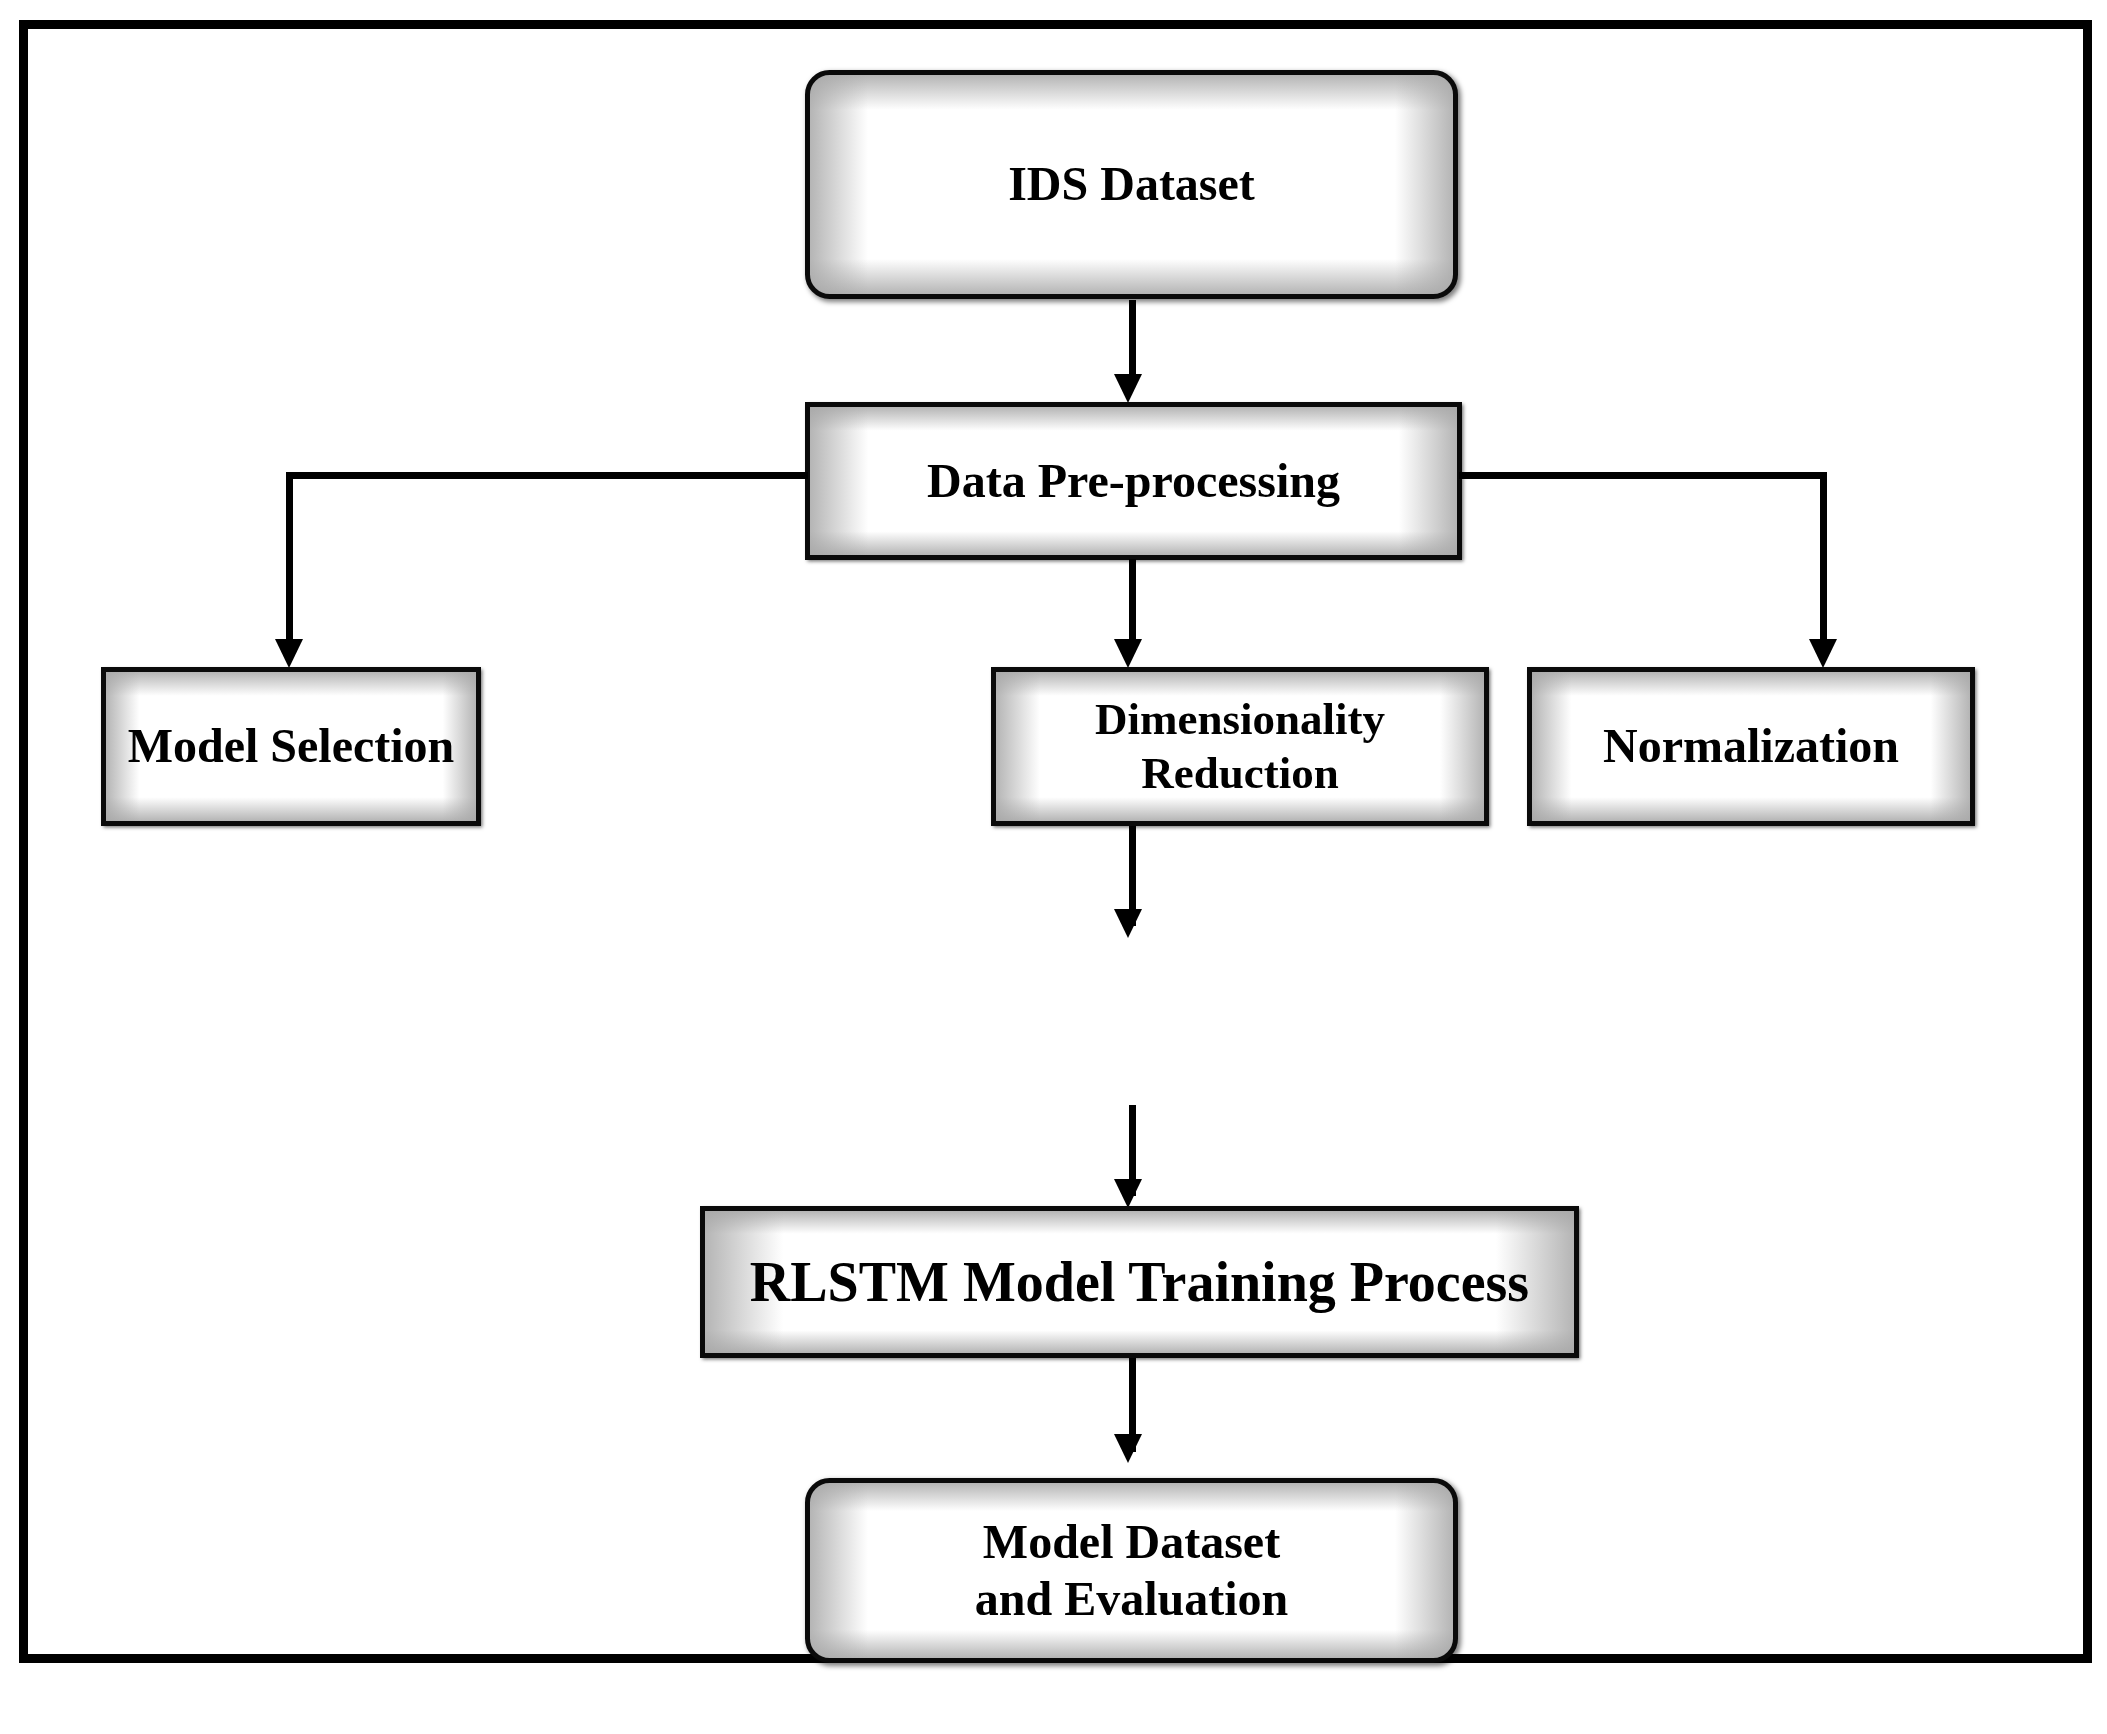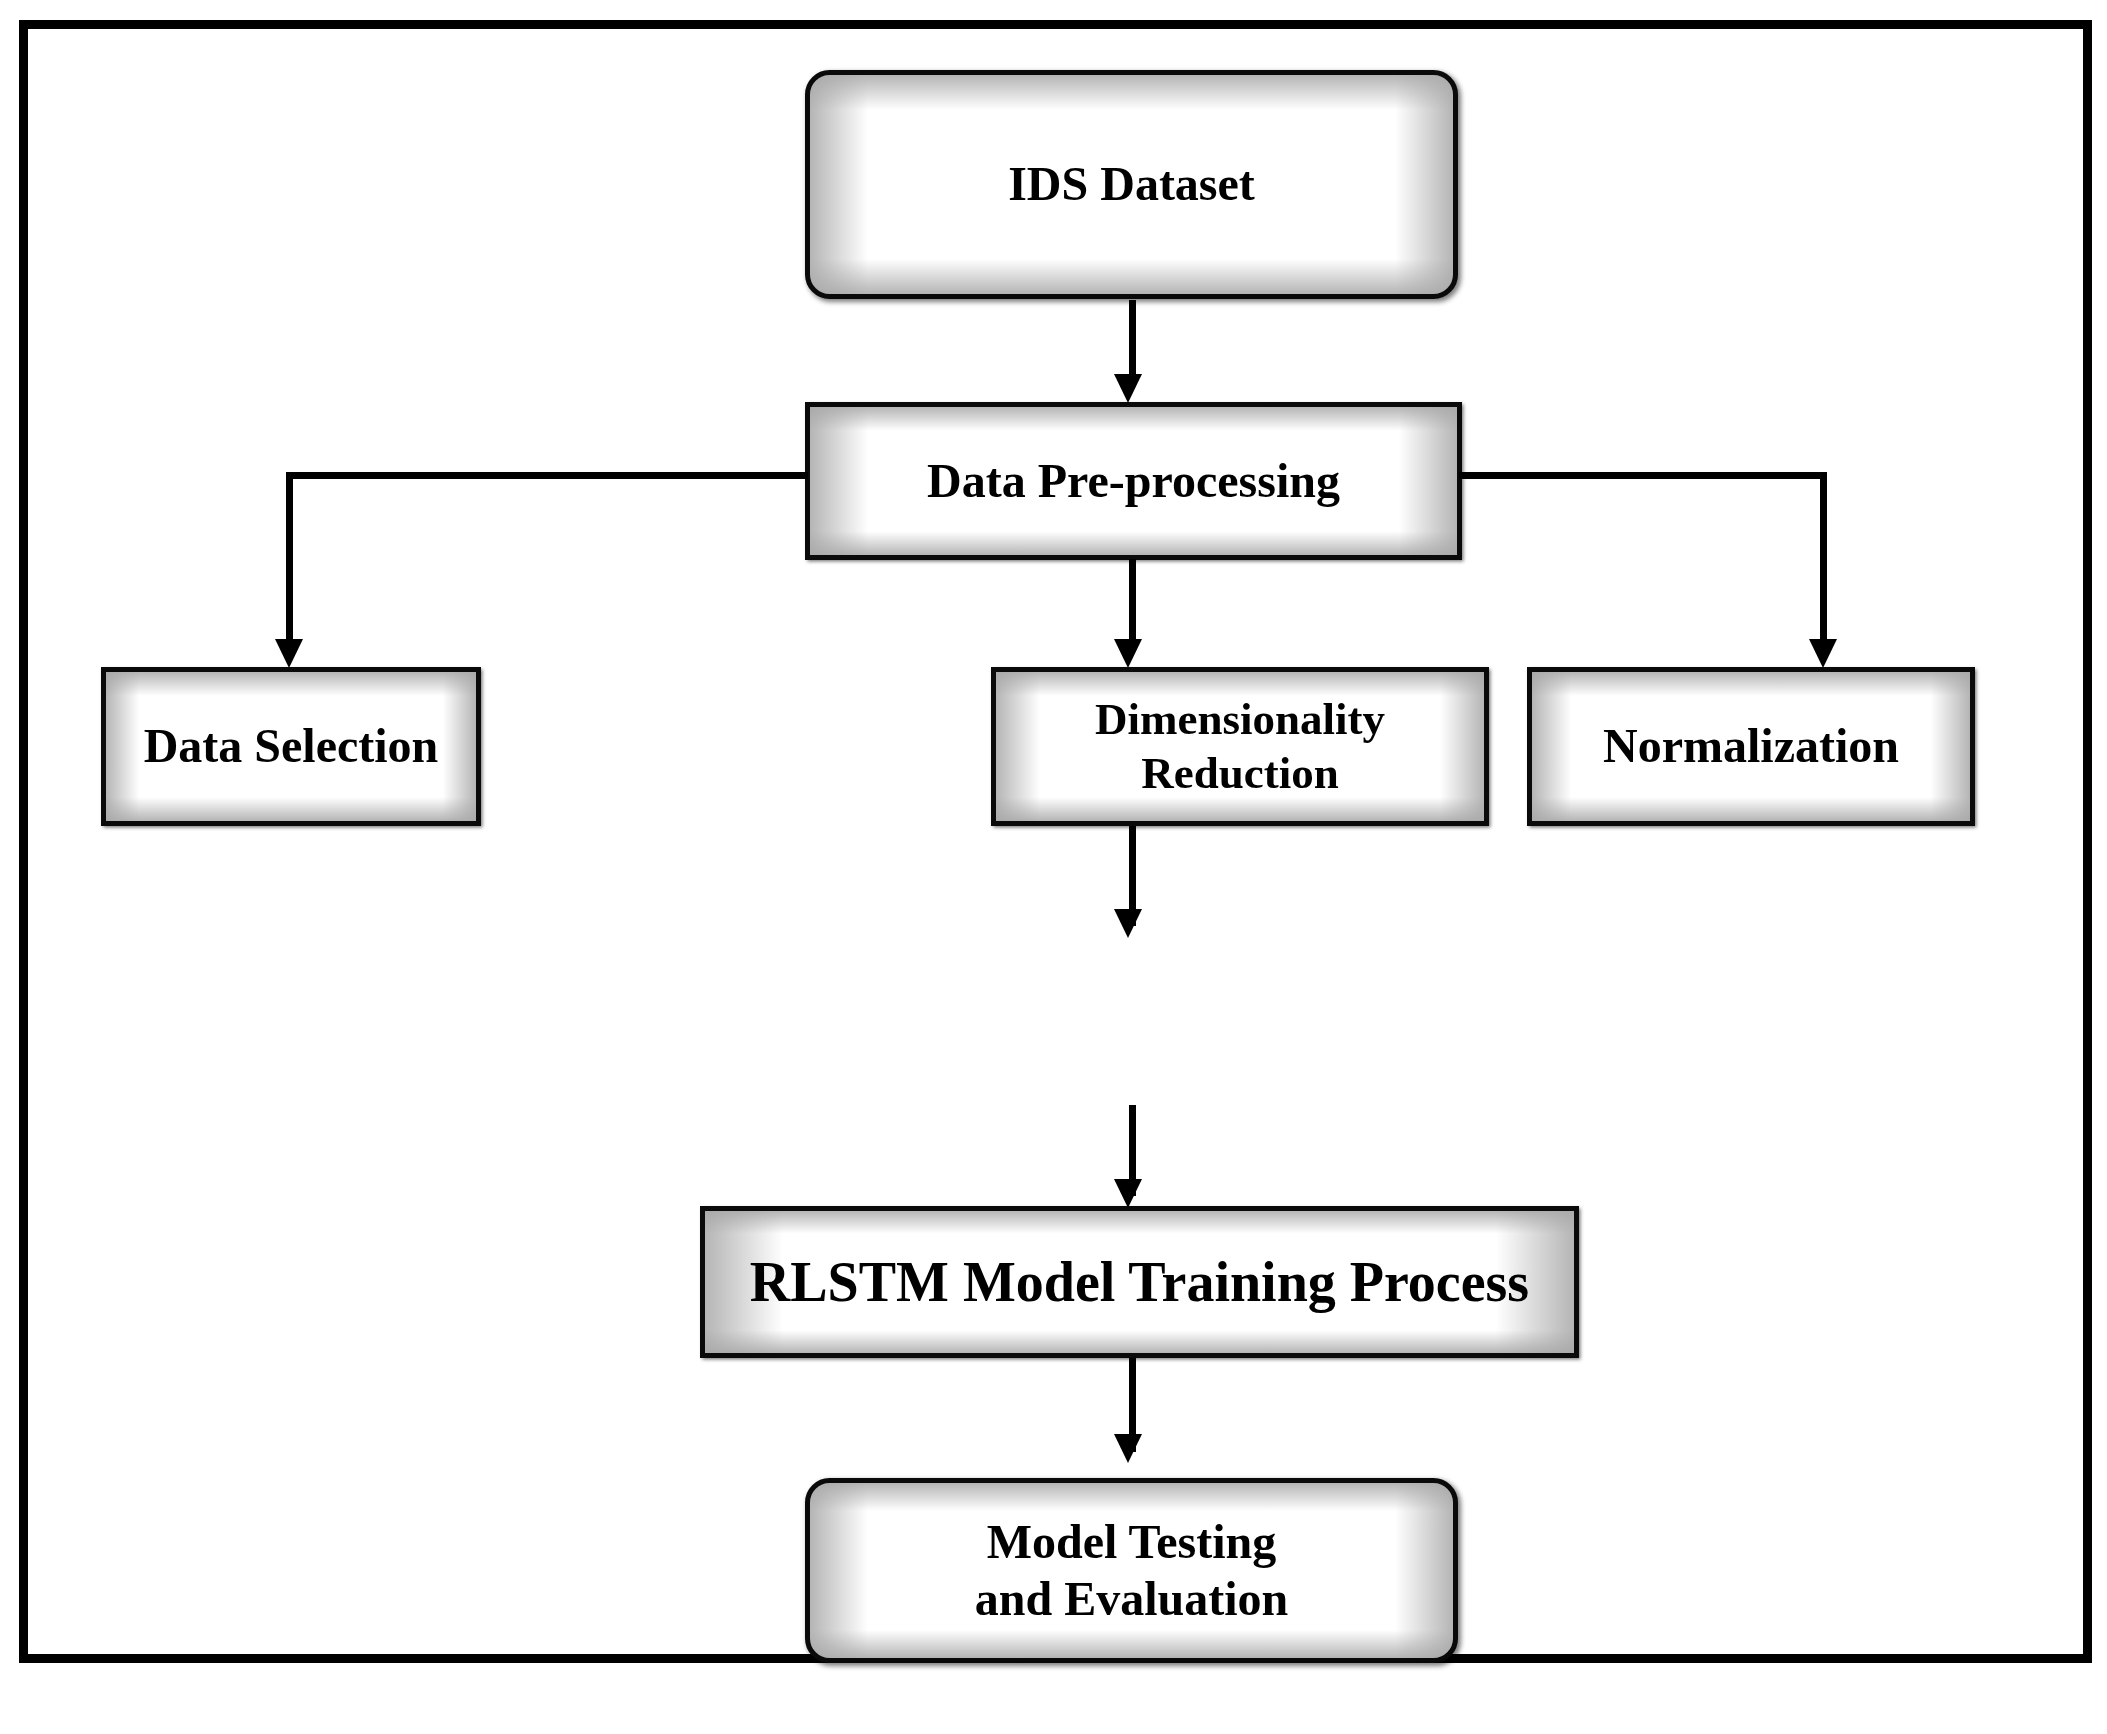--- a/index.html
+++ b/index.html
@@ -100,21 +100,21 @@
     <div class="arrowhead" style="left:247px; top:610px;"></div>
 
     <div class="conn h" style="left:1431px; top:443px; width:368px;"></div>
     <div class="conn v" style="left:1792px; top:443px; height:177px;"></div>
     <div class="arrowhead" style="left:1781px; top:610px;"></div>
 
     <div class="conn v" style="left:1101px; top:530px; height:90px;"></div>
     <div class="arrowhead" style="left:1086px; top:610px;"></div>
 
     <div class="node" style="left:73px; top:638px; width:380px; height:159px; font-size:48px;">
-      <span class="label">Data Selection</span>
+      <span class="label">Model Selection</span>
     </div>
 
 
     <div class="node" style="left:963px; top:638px; width:498px; height:159px; font-size:45px;">
       <span class="label">Dimensionality
 Reduction</span>
     </div>
 
     <div class="node" style="left:1499px; top:638px; width:448px; height:159px; font-size:48px;">
       <span class="label">Normalization</span>
@@ -128,19 +128,19 @@
     <div class="arrowhead" style="left:1086px; top:1150px;"></div>
 
     <div class="node" style="left:672px; top:1177px; width:879px; height:152px; font-size:56px;">
       <span class="label">RLSTM Model Training Process</span>
     </div>
 
     <div class="conn v" style="left:1101px; top:1329px; height:94px;"></div>
     <div class="arrowhead" style="left:1086px; top:1405px;"></div>
 
     <div class="node rounded" style="left:777px; top:1449px; width:653px; height:185px; font-size:48px;">
-      <span class="label">Model Testing
+      <span class="label">Model Dataset
 and Evaluation</span>
     </div>
 
   </div>
 </div>
 
 
 </body></html>

